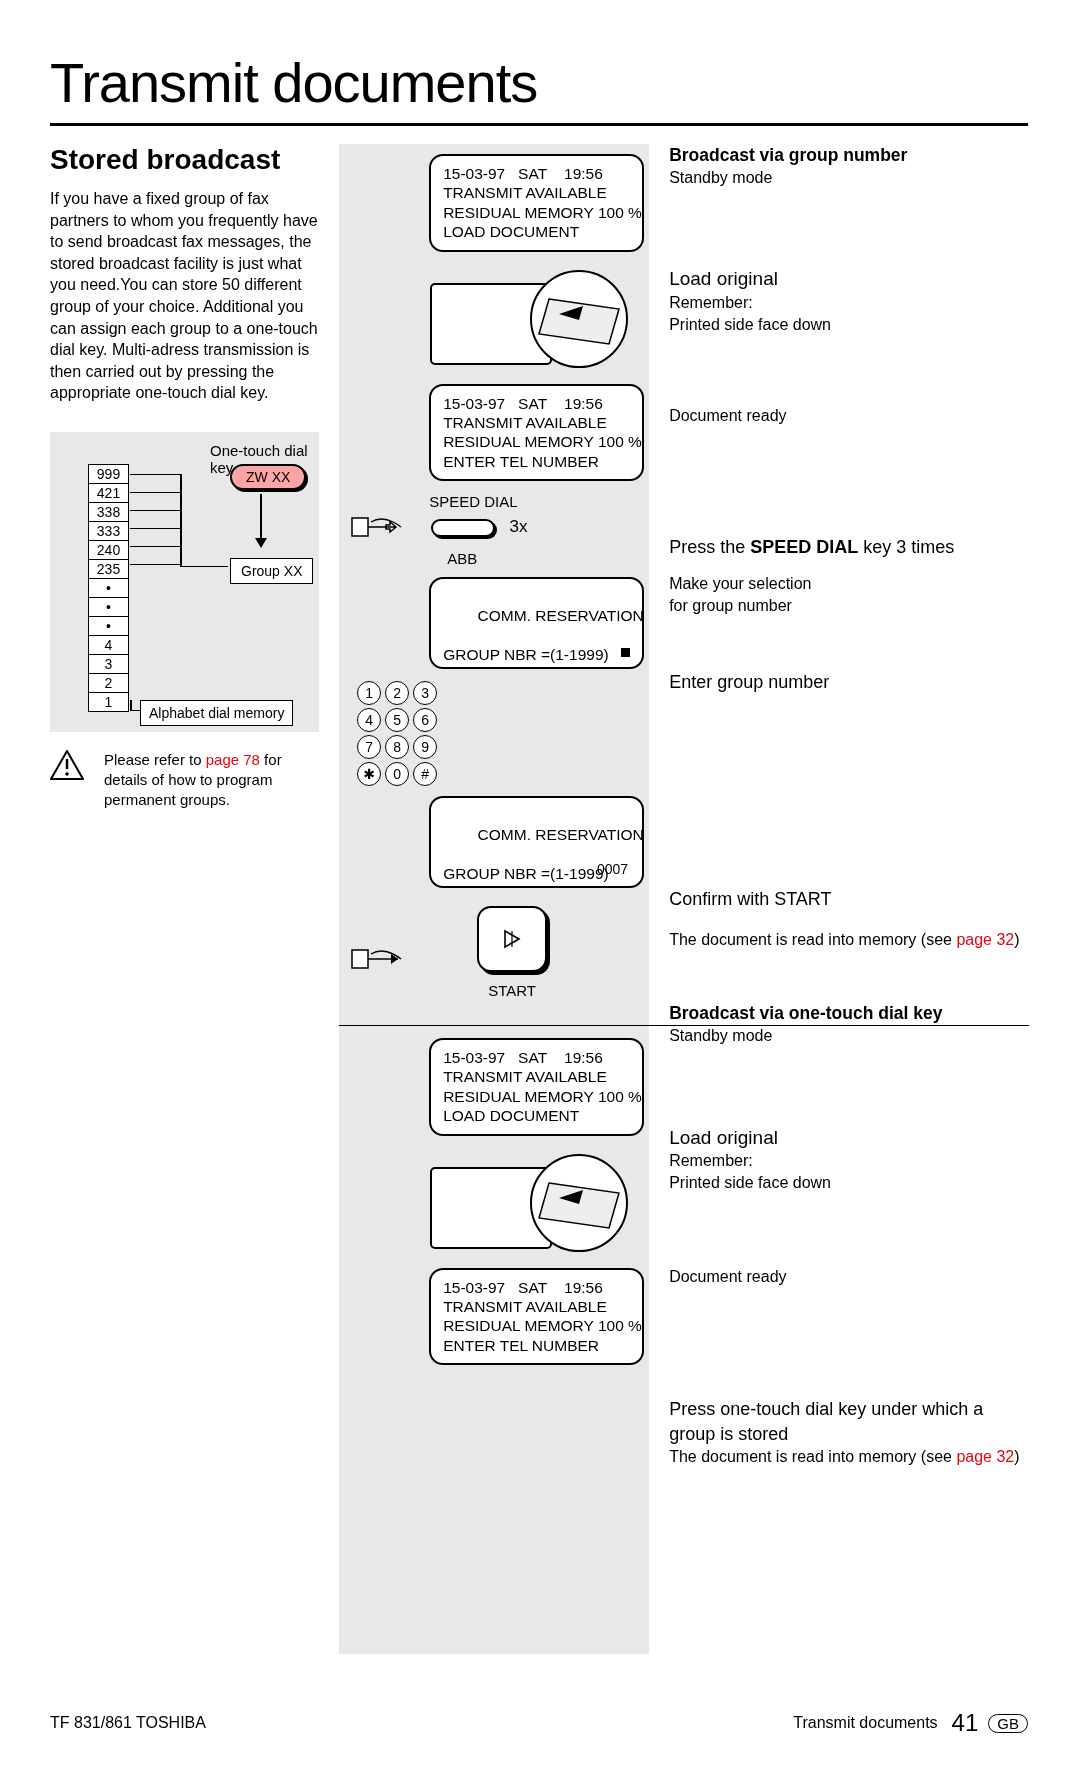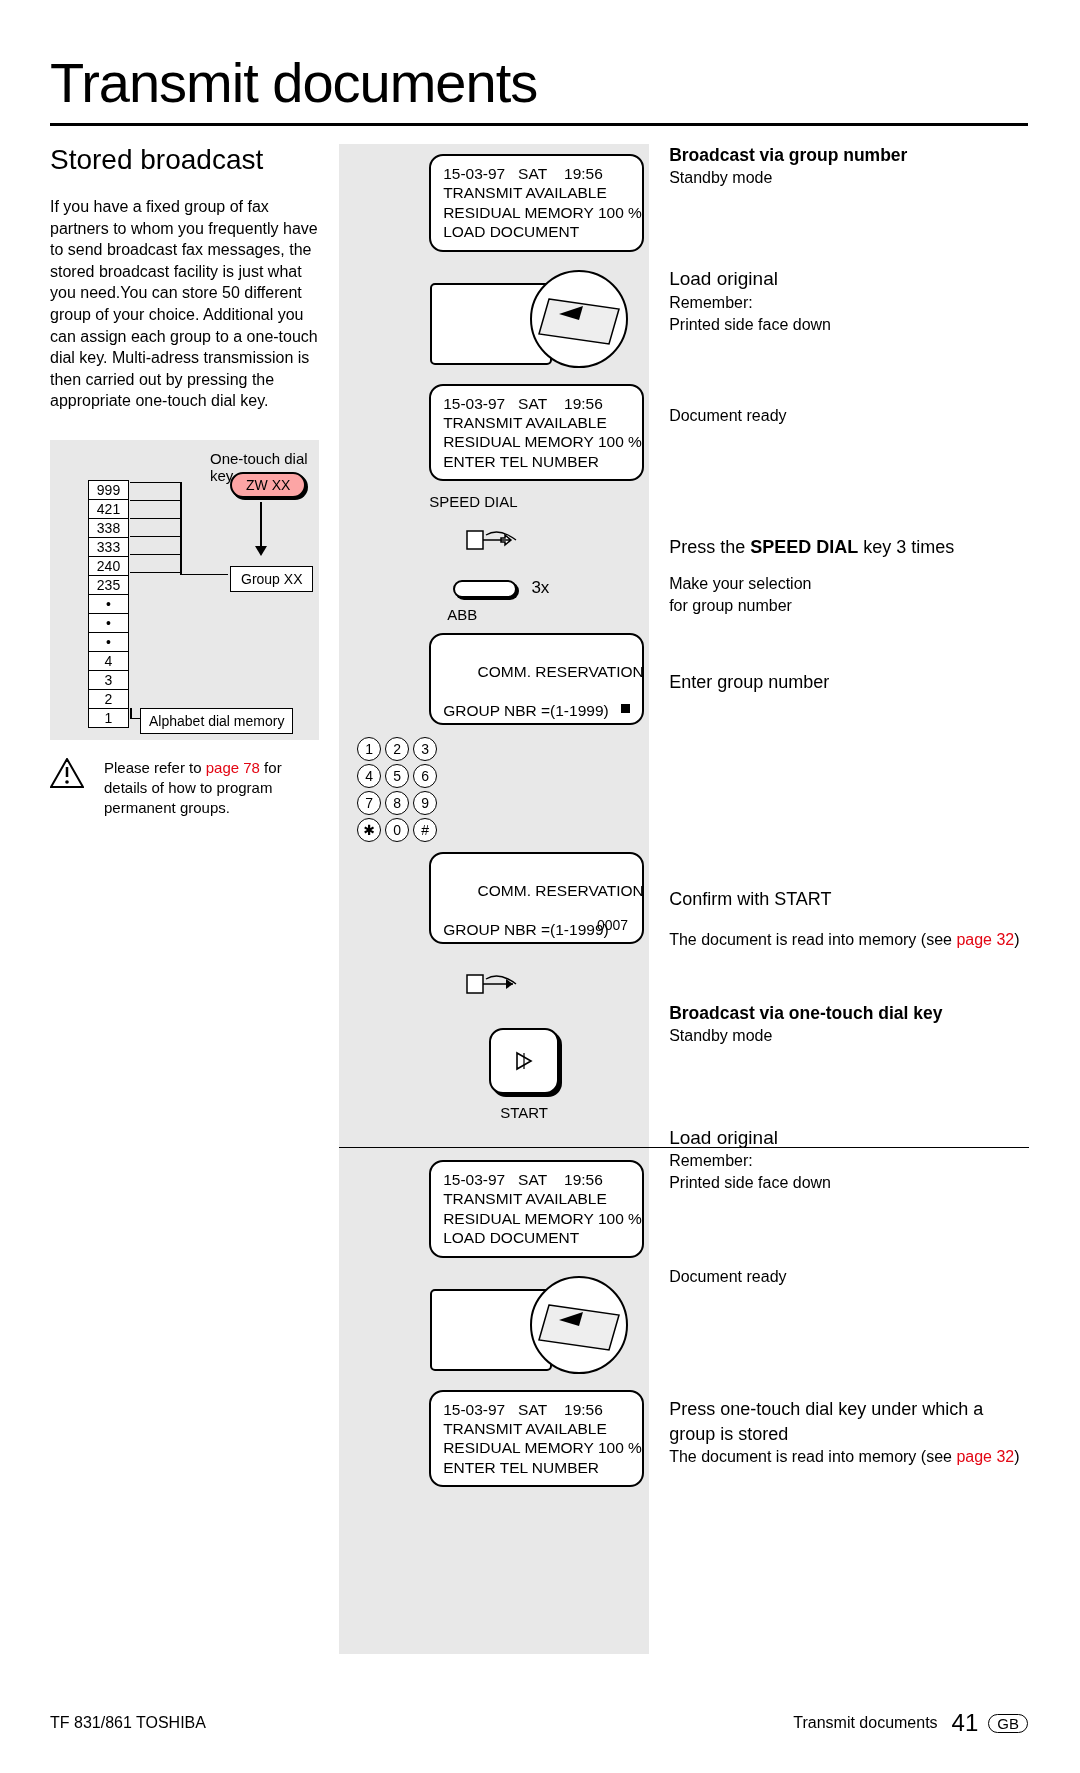--- a/index.html
+++ b/index.html
@@ -39,42 +39,42 @@
     background: #e8e8e8;
     padding: 10px 12px 10px 12px;
     min-height: 1510px;
   }
   .right {
     width: 380px;
     padding-left: 20px;
   }
   .section-h {
     font-size: 28px;
-    font-weight: 400;
-    margin-bottom: 20px;
+    font-weight: 700;
+    margin-bottom: 12px;
   }
   .body-text {
     font-size: 16px;
     line-height: 1.35;
   }
   .diagram-box {
     background: #e8e8e8;
     margin-top: 28px;
     padding: 14px 8px 14px 8px;
     position: relative;
     height: 300px;
   }
   .diag-label-top {
     position: absolute;
     top: 10px; left: 160px;
     font-size: 15px;
   }
   .tbl {
     position: absolute;
-    top: 40px; left: 38px;
+    top: 32px; left: 38px;
     border-collapse: collapse;
     font-size: 14px;
   }
   .tbl td {
     border: 1px solid #000;
     width: 40px; height: 18px;
     text-align: center;
     background: #fff;
     line-height: 18px;
   }
@@ -160,21 +160,20 @@
     margin-bottom: 10px;
     position: relative;
   }
   .mid-img svg { width:100%; height:100%; }
 
   .hand-row {
     display: flex;
     align-items: center;
     gap: 10px;
     margin-bottom: 8px;
-    flex-direction: column;
   }
   .hand {
     width: 56px; height: 30px;
     flex: 0 0 56px;
   }
   .hand svg { width:100%; height:100%; }
 
   .speed-block { margin-left: 0; margin-bottom: 10px; }
   .speed-lbl { font-size: 15px; margin-left: 78px; margin-bottom: 2px; }
   .key-oval {

